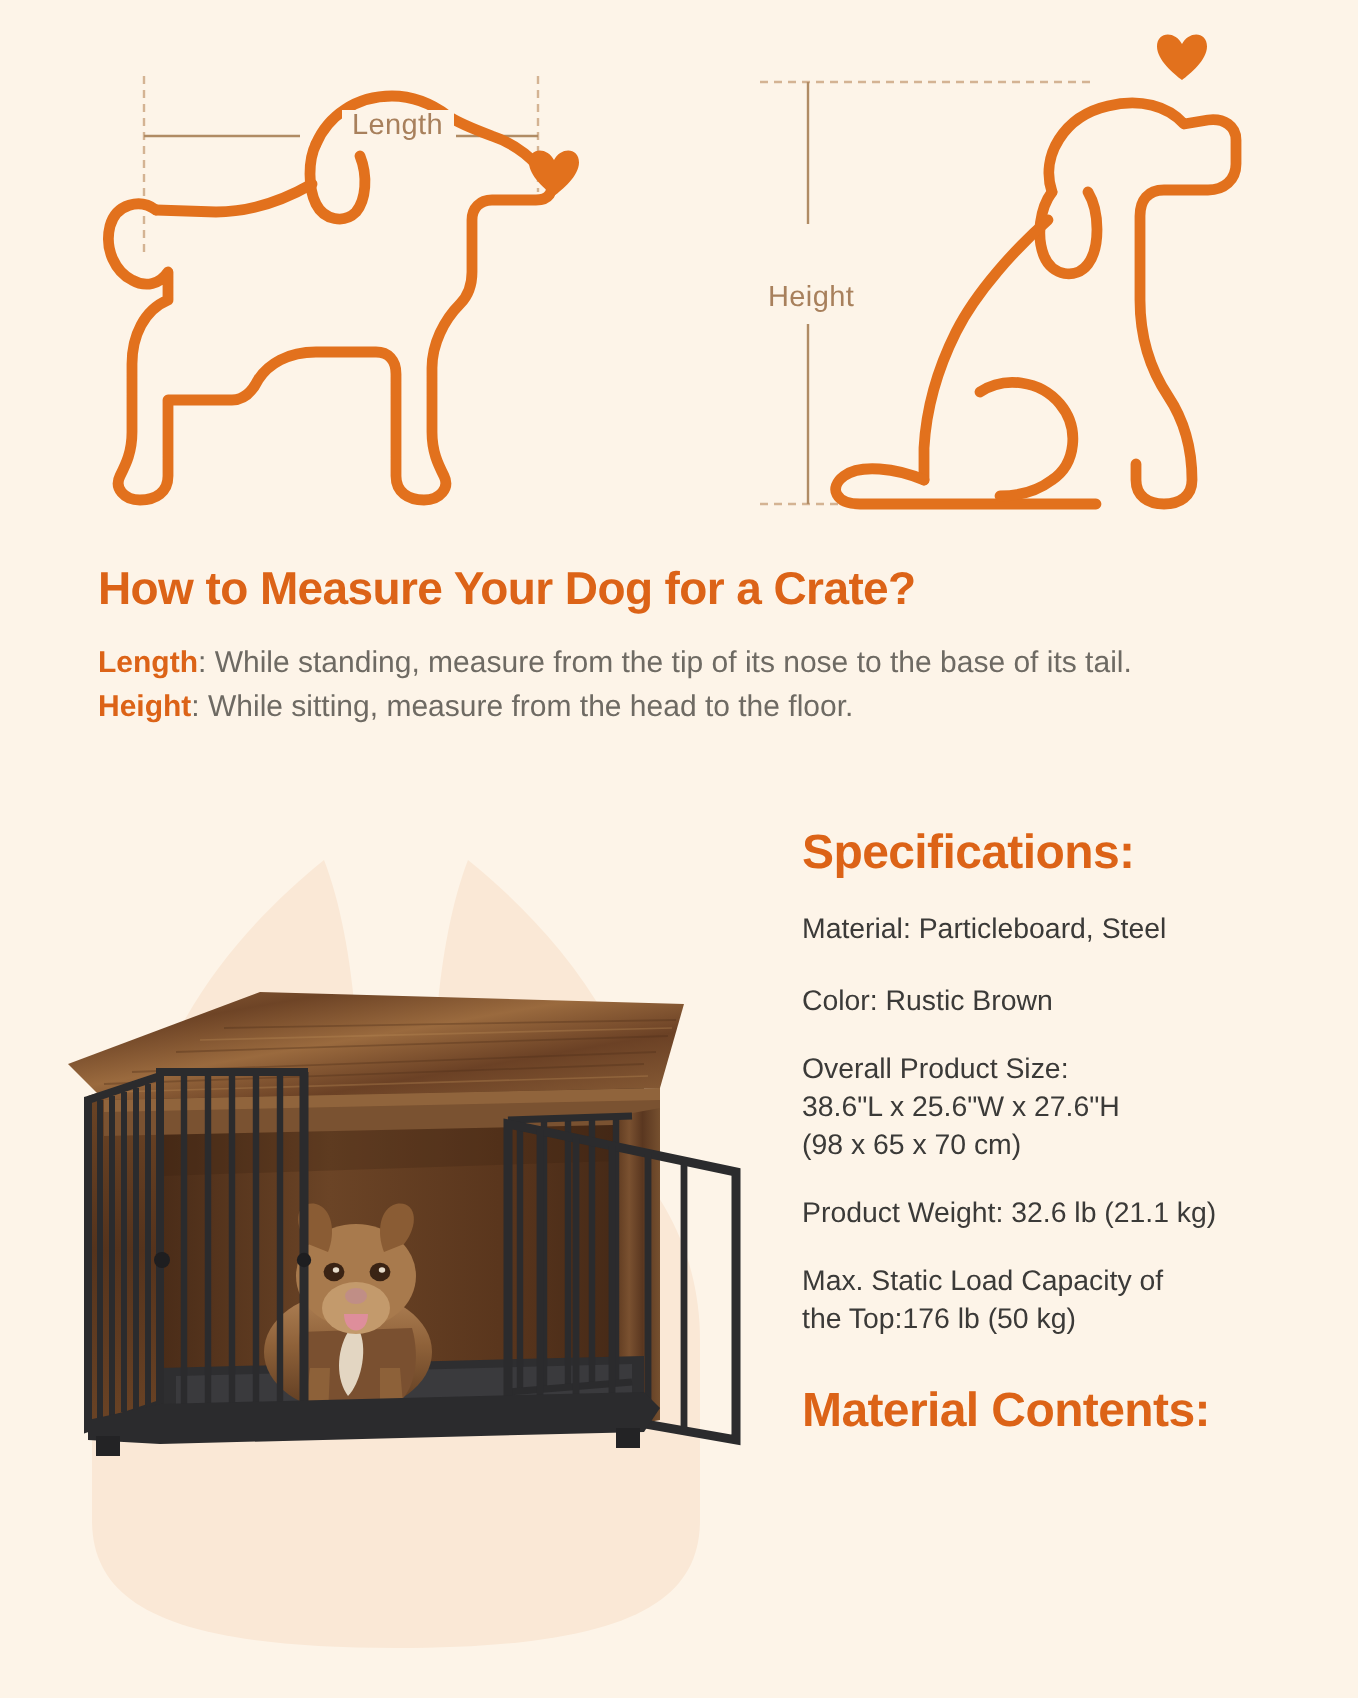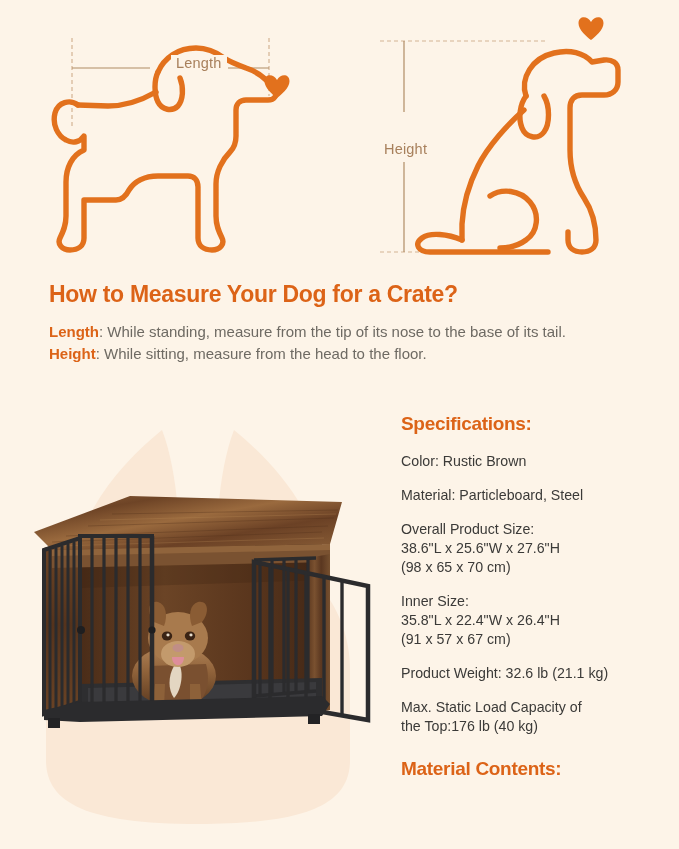--- a/index.html
+++ b/index.html
@@ -87,21 +87,21 @@
   }
 
   
   .spec-col {
     position: absolute;
     left: 401px; top: 18px;
     width: 268px;
   }
   .spec-heading {
     color: #DC6317;
-    font-size: 19px;
+    font-size: 24px;
     font-weight: bold;
     letter-spacing: -.3px;
     line-height: 1.15;
     margin: 0;
   }
   .spec-heading.pkg { margin-top: 22px; }
   .spec-list {
     margin: 0; padding: 0;
     list-style: none;
   }
@@ -418,31 +418,28 @@
 
     <path d="M22 240 L 58 232 L 300 226 L 308 234 L 300 246 L 58 252 L 22 250 Z" fill="#2B2B2D"></path>
     <rect x="26" y="248" width="12" height="10" fill="#232325"></rect>
     <rect x="286" y="244" width="12" height="10" fill="#232325"></rect>
   </svg>
 
   <div class="spec-col">
     <h3 class="spec-heading">Specifications:</h3>
 
     <ul class="spec-list">
+      <li class="spec-item">Material: Particleboard, Steel</li>
       <li class="spec-item first">Color: Rustic Brown</li>
-      <li class="spec-item">Material: Particleboard, Steel</li>
       <li class="spec-item">Overall Product Size:
 38.6"L x 25.6"W x 27.6"H
 (98 x 65 x 70 cm)</li>
-      <li class="spec-item">Inner Size:
-35.8"L x 22.4"W x 26.4"H
-(91 x 57 x 67 cm)</li>
       <li class="spec-item">Product Weight: 32.6 lb (21.1 kg)</li>
       <li class="spec-item">Max. Static Load Capacity of
-the Top:176 lb (40 kg)</li>
+the Top:176 lb (50 kg)</li>
     </ul>
 
     <h3 class="spec-heading pkg">Material Contents:</h3>
 
     <ul class="pkg-list">
     </ul>
   </div>
 </div>
 
 </body></html>

